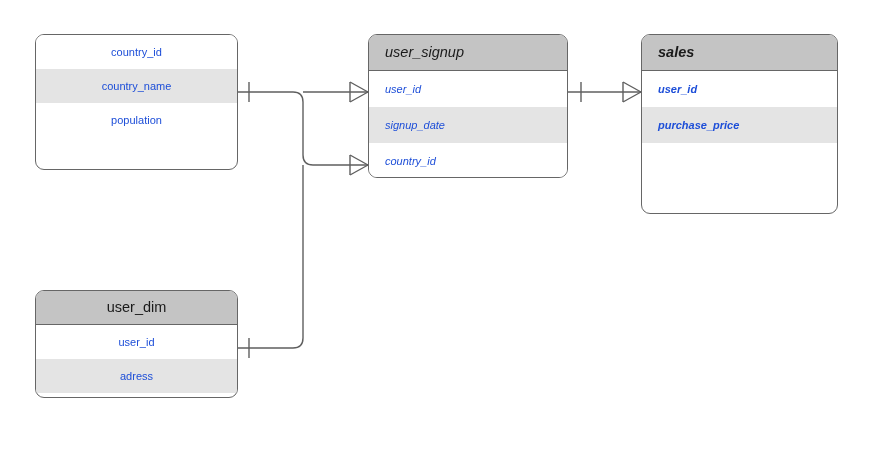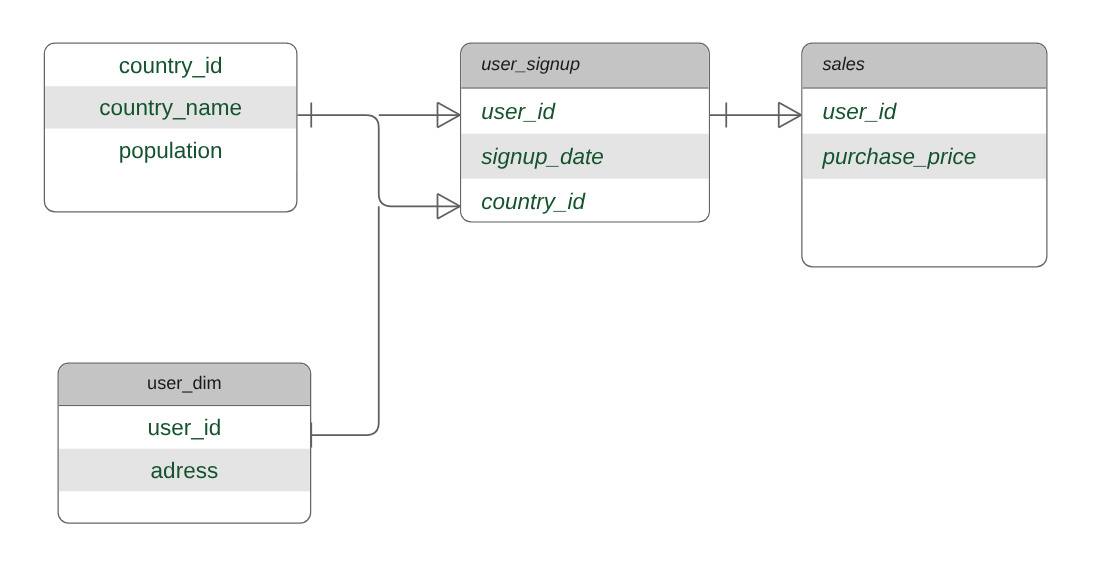--- a/index.html
+++ b/index.html
@@ -30,22 +30,22 @@
     background: #c4c4c4;
     color: #1a1a1a;
     font-size: 14.5px;
     line-height: 1;
     display: flex;
     align-items: center;
     border-bottom: 1.4px solid #666666;
   }
   .entity .erow {
     box-sizing: border-box;
-    color: #14532d;
-    font-size: 18px;
+    color: #1d4ed8;
+    font-size: 11px;
     line-height: 1;
     display: flex;
     align-items: center;
     background: #ffffff;
   }
   .entity .erow.alt {
     background: #e4e4e4;
   }
 
   
@@ -129,25 +129,25 @@
     <div class="erow" style="height: 34px; background: rgb(255, 255, 255);">population</div>
   </div>
 
   <div class="entity left" style="left: 368px; top: 34px; width: 200px; height: 144px; border-color: rgb(102, 102, 102); color: rgb(26, 26, 26);">
     <div class="ehead" style="height: 36px; background: rgb(196, 196, 196); border-bottom-color: rgb(102, 102, 102);">user_signup</div>
     <div class="erow" style="height: 36px; background: rgb(255, 255, 255);">user_id</div>
     <div class="erow alt" style="height: 36px; background: rgb(228, 228, 228);">signup_date</div>
     <div class="erow" style="height: 36px; background: rgb(255, 255, 255);">country_id</div>
   </div>
 
-  <div class="entity left" style="left: 641px; top: 34px; width: 197px; height: 180px; border-color: rgb(102, 102, 102); color: rgb(26, 26, 26);">
+  <div class="entity left" style="left: 641px; top: 34px; width: 197px; height: 180px; border-color: rgb(102, 102, 102); color: rgb(26, 26, 26); font-weight: bold;">
     <div class="ehead" style="height: 36px; background: rgb(196, 196, 196); border-bottom-color: rgb(102, 102, 102);">sales</div>
     <div class="erow" style="height: 36px; background: rgb(255, 255, 255);">user_id</div>
     <div class="erow alt" style="height: 36px; background: rgb(228, 228, 228);">purchase_price</div>
   </div>
 
-  <div class="entity center" style="left: 46px; top: 290px; width: 203px; height: 129px; border-color: rgb(102, 102, 102); color: rgb(26, 26, 26);">
+  <div class="entity center" style="left: 35px; top: 290px; width: 203px; height: 108px; border-color: rgb(102, 102, 102); color: rgb(26, 26, 26);">
     <div class="ehead" style="height: 34px; background: rgb(196, 196, 196); border-bottom-color: rgb(102, 102, 102);">user_dim</div>
     <div class="erow" style="height: 34px; background: rgb(255, 255, 255);">user_id</div>
     <div class="erow alt" style="height: 34px; background: rgb(228, 228, 228);">adress</div>
   </div>
 
 </div>
 
 </body></html>

